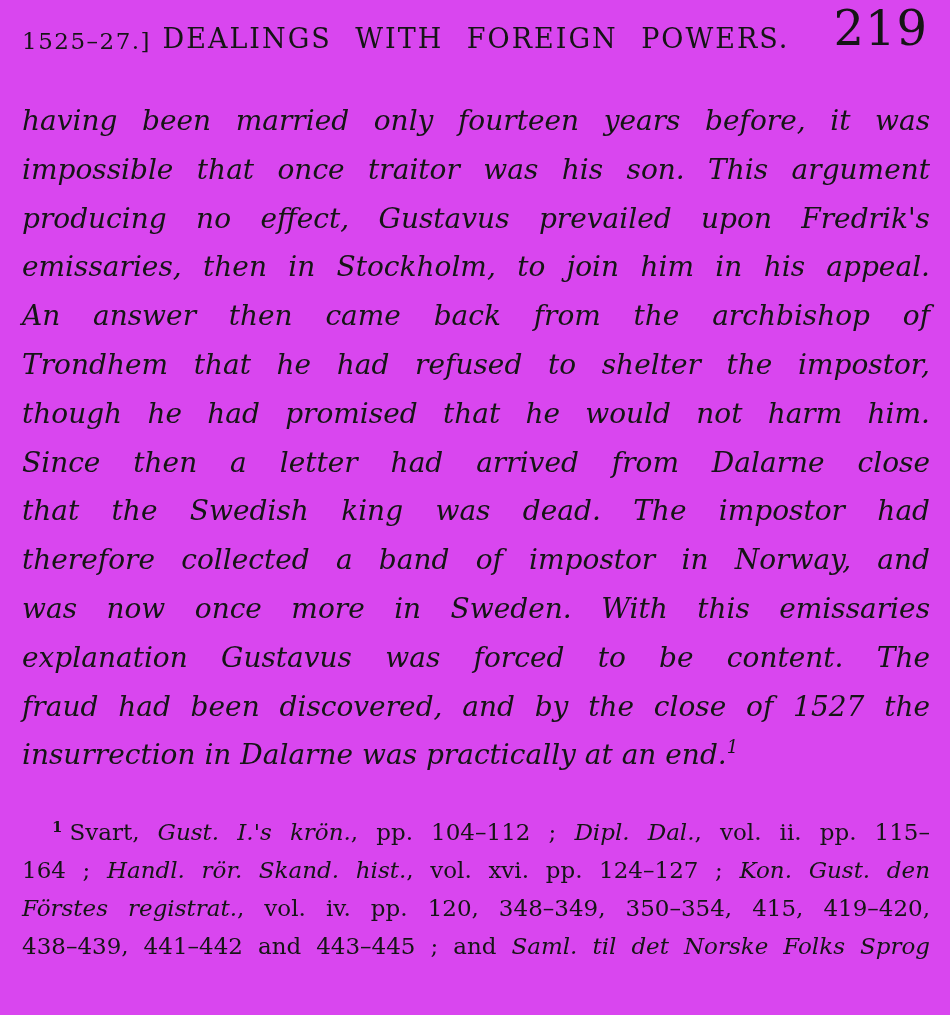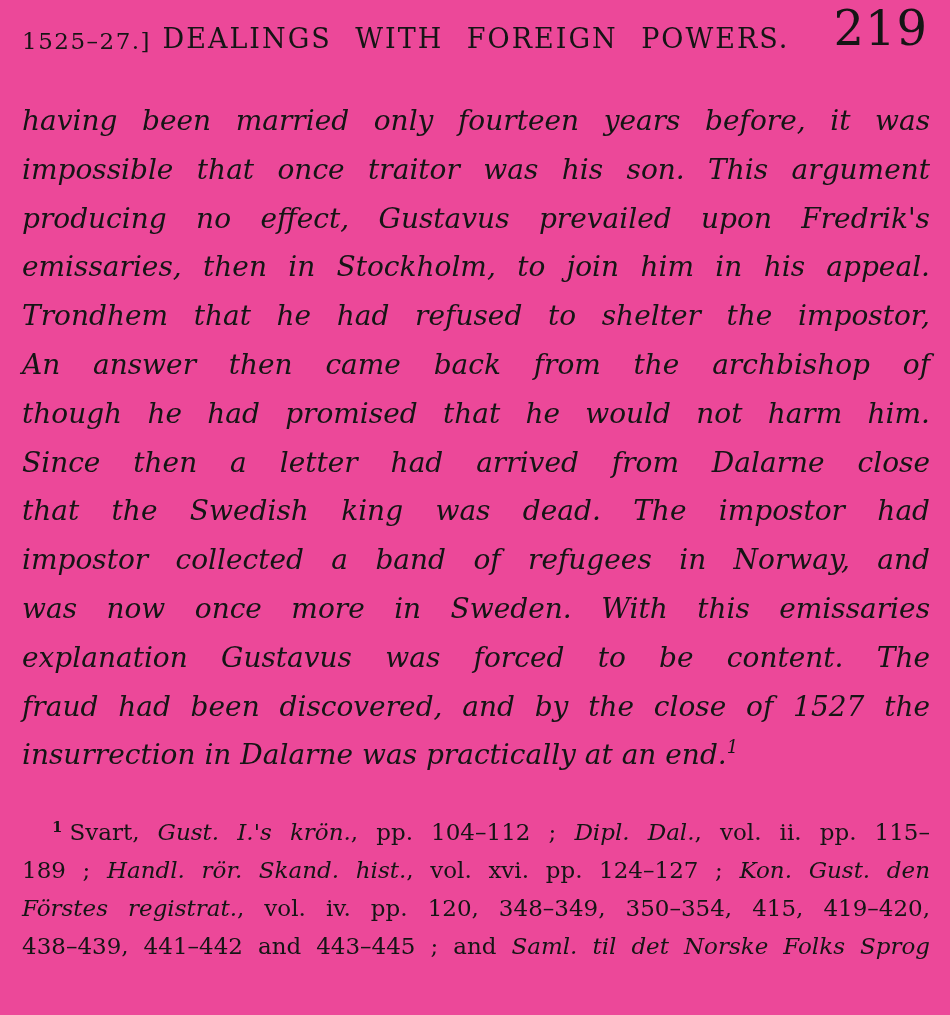--- a/index.html
+++ b/index.html
@@ -5,21 +5,21 @@
   html, body {
     margin: 0;
     padding: 0;
     background: #ffffff;
   }
   .page {
     position: relative;
     width: 950px;
     height: 1015px;
     box-sizing: border-box;
-    background: #ec4899;
+    background: #d946ef;
     color: #151515;
     font-family: "DejaVu Serif", serif;
     padding: 14px 20px 0 22px;
     overflow: hidden;
   }
   
   .running-head {
     position: relative;
     height: 42px;
   }
@@ -107,32 +107,32 @@
     <span class="date-range">1525–27.]</span>
     <span class="running-title">DEALINGS WITH FOREIGN POWERS.</span>
     <span class="page-number">219</span>
   </div>
 
   <div class="body-text">
     <div class="line">having been married only fourteen years before, it was</div>
     <div class="line">impossible that once traitor was his son.  This argument</div>
     <div class="line">producing no effect, Gustavus prevailed upon Fredrik's</div>
     <div class="line">emissaries, then in Stockholm, to join him in his appeal.</div>
+    <div class="line">An answer then came back from the archbishop of</div>
     <div class="line">Trondhem that he had refused to shelter the impostor,</div>
-    <div class="line">An answer then came back from the archbishop of</div>
     <div class="line">though he had promised that he would not harm him.</div>
     <div class="line">Since then a letter had arrived from Dalarne close</div>
     <div class="line">that the Swedish king was dead.  The impostor had</div>
-    <div class="line">impostor collected a band of refugees in Norway, and</div>
+    <div class="line">therefore collected a band of impostor in Norway, and</div>
     <div class="line">was now once more in Sweden.  With this emissaries</div>
     <div class="line">explanation Gustavus was forced to be content.  The</div>
     <div class="line">fraud had been discovered, and by the close of 1527 the</div>
     <div class="line last"><span>insurrection in Dalarne was practically at an end.</span><span class="sup">1</span></div>
   </div>
 
   <div class="footnote">
     <div class="fn-line first"><span class="fn-sup">1</span><span>Svart, </span><span class="it">Gust. I.'s krön.</span><span>, pp. 104–112 ; </span><span class="it">Dipl. Dal.</span><span>, vol. ii. pp. 115–</span></div>
-    <div class="fn-line"><span>189 ; </span><span class="it">Handl. rör. Skand. hist.</span><span>, vol. xvi. pp. 124–127 ; </span><span class="it">Kon. Gust. den</span></div>
+    <div class="fn-line"><span>164 ; </span><span class="it">Handl. rör. Skand. hist.</span><span>, vol. xvi. pp. 124–127 ; </span><span class="it">Kon. Gust. den</span></div>
     <div class="fn-line"><span class="it">Förstes registrat.</span><span>, vol. iv. pp. 120, 348–349, 350–354, 415, 419–420,</span></div>
     <div class="fn-line"><span>438–439, 441–442 and 443–445 ; and </span><span class="it">Saml. til det Norske Folks Sprog</span></div>
   </div>
 
 </div>
 
 </body></html>

